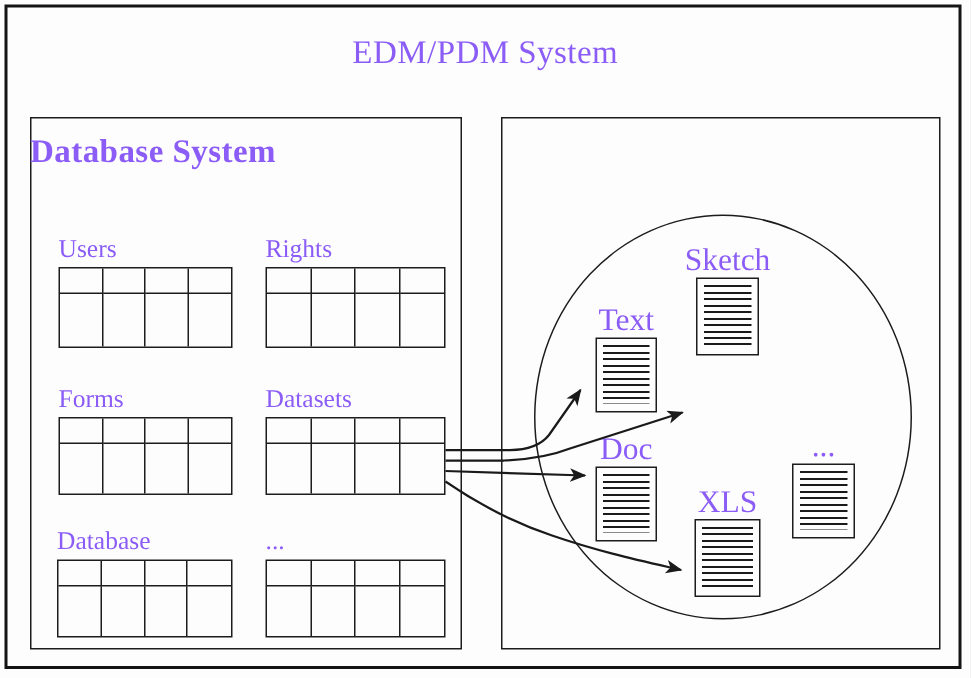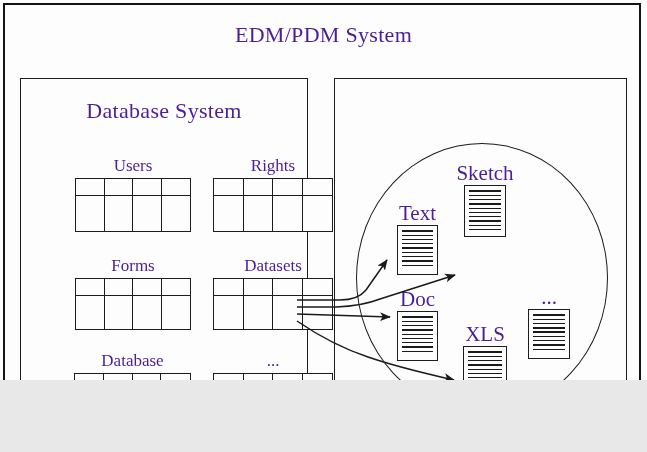--- a/index.html
+++ b/index.html
@@ -1,32 +1,32 @@
 <!DOCTYPE html>
 <html><head>
 <meta charset="utf-8">
 <style>
   html,body{margin:0;padding:0;background:#e8e8e8;}
   .canvas{
-    position:relative;width:647px;height:380px;background:#fdfdfd;
-    font-family:"Liberation Serif","DejaVu Serif",serif;color:#4c1d95;
+    position:relative;width:647px;height:452px;background:#fdfdfd;
+    font-family:"Liberation Serif","DejaVu Serif",serif;color:#8b5cf6;
     overflow:hidden;
   }
   .abs{position:absolute;box-sizing:border-box;}
   .outer-frame{left:3px;top:3px;width:638px;height:443px;border:2px solid #141414;}
   .main-title{left:0;top:22px;width:647px;text-align:center;font-size:22px;letter-spacing:.3px;}
   .sys-box{border:1.6px solid #1c1c1c;background:transparent;}
   .db-box{left:20px;top:78px;width:288px;height:355px;}
   .vault-box{left:334px;top:78px;width:293px;height:355px;}
-  .box-title{top:98px;text-align:center;font-size:22px;letter-spacing:.3px;}
+  .box-title{top:88px;font-size:22px;letter-spacing:.3px;font-weight:bold;}
   .db-title{left:20px;width:288px;}
   .vault-title{left:334px;width:293px;}
   .vault-ellipse{left:356px;top:143px;width:252px;height:270px;border:1.5px solid #1c1c1c;border-radius:50%;}
   
-  .tbl{display:flex;flex-direction:column;align-items:center;margin-left:36px;}
+  .tbl{display:flex;flex-direction:column;align-items:flex-start;}
   .tbl-label{height:22px;line-height:20px;font-size:17px;white-space:nowrap;}
   .tbl-grid{
     width:100%;display:grid;grid-template-columns:repeat(4,1fr);grid-template-rows:17px auto;
     border:1.6px solid #1c1c1c;box-sizing:border-box;background:#fdfdfd;
   }
   .cell{border-right:1.3px solid #1c1c1c;border-bottom:1.3px solid #1c1c1c;}
   .cell:nth-child(4n){border-right:none;}
   .cell:nth-child(n+5){border-bottom:none;}
   
   .doc{display:flex;flex-direction:column;align-items:center;}

